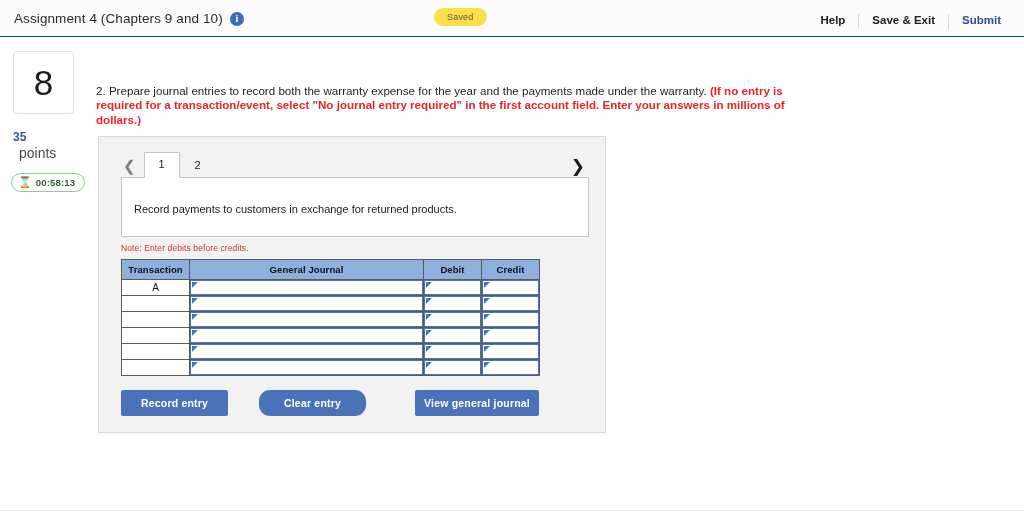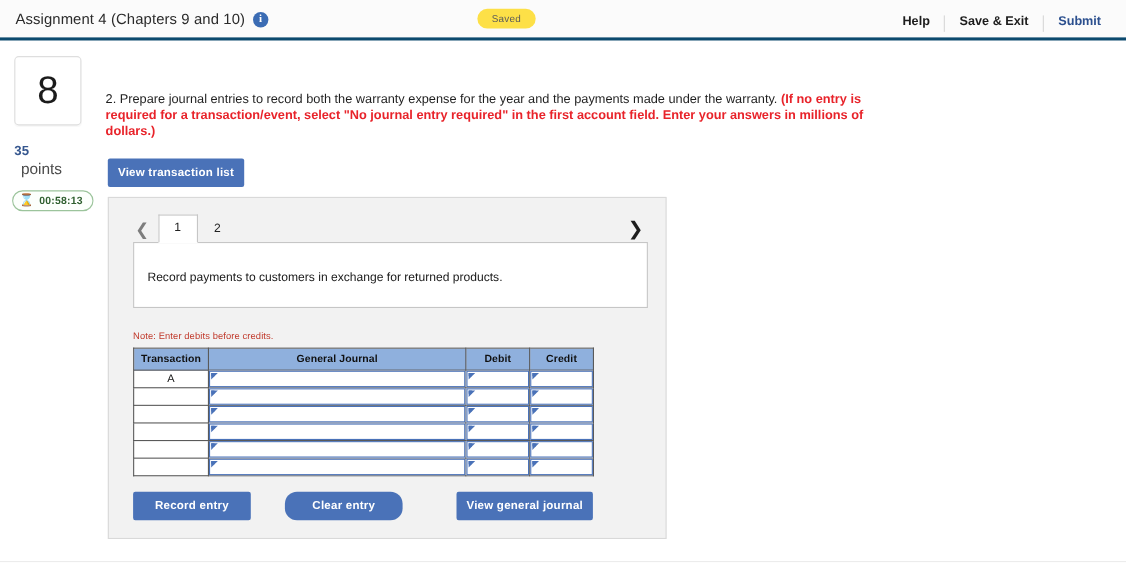--- a/index.html
+++ b/index.html
@@ -10,21 +10,21 @@
     font-family: "Liberation Sans", sans-serif;
     overflow: hidden;
   }
 
   
   .topbar {
     position: relative;
     height: 37px;
     width: 1024px;
     background: #fbfbfb;
-    border-bottom: 3px solid #0c4a6e;
+    border-bottom: 1px solid #0c4a6e;
     display: flex;
     align-items: center;
   }
   .assign-title {
     margin-left: 14px;
     font-size: 13.5px;
     color: #2b2b2b;
     letter-spacing: .1px;
   }
   .info-icon {
@@ -228,21 +228,21 @@
     border: 1px solid #c6c6c6;
     height: 60px;
     margin-left: 6px;
     padding: 24px 12px;
     position: relative;
     z-index: 1;
   }
   .desc-text { font-size: 11px; color: #1a1a1a; line-height: 14px; }
 
   .note {
-    margin: 20px 0 6px 6px;
+    margin: 6px 0 6px 6px;
     font-size: 8.5px;
     color: #c0392b;
     letter-spacing: .1px;
   }
 
   
   table.journal {
     margin-left: 6px;
     border-collapse: collapse;
     table-layout: fixed;
@@ -341,21 +341,20 @@
       <span class="timer-txt">00:58:13</span>
     </div>
   </div>
 
   <div class="main">
 
     <div class="qtext">
       <span>2. Prepare journal entries to record both the warranty expense for the year and the payments made under the warranty. </span><span class="red">(If no entry is required for a transaction/event, select "No journal entry required" in the first account field. Enter your answers in millions of dollars.)</span>
     </div>
 
-    <button class="btn btn-viewlist">View transaction list</button>
 
     
     <div class="panel">
 
 
       <div class="tabrow">
         <span class="chev">❮</span>
         <div class="tab active">1</div>
         <div class="tab">2</div>
         <span class="chev right">❯</span>

